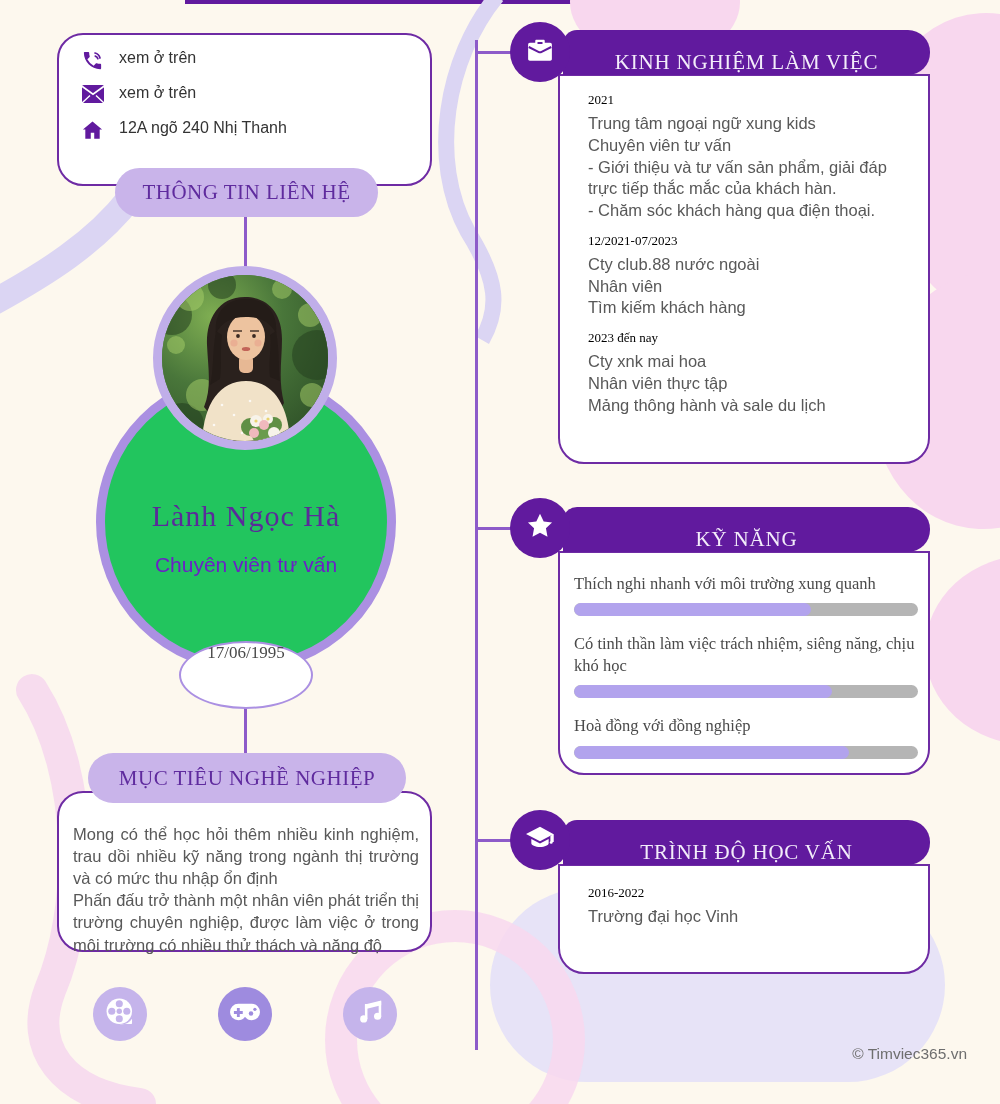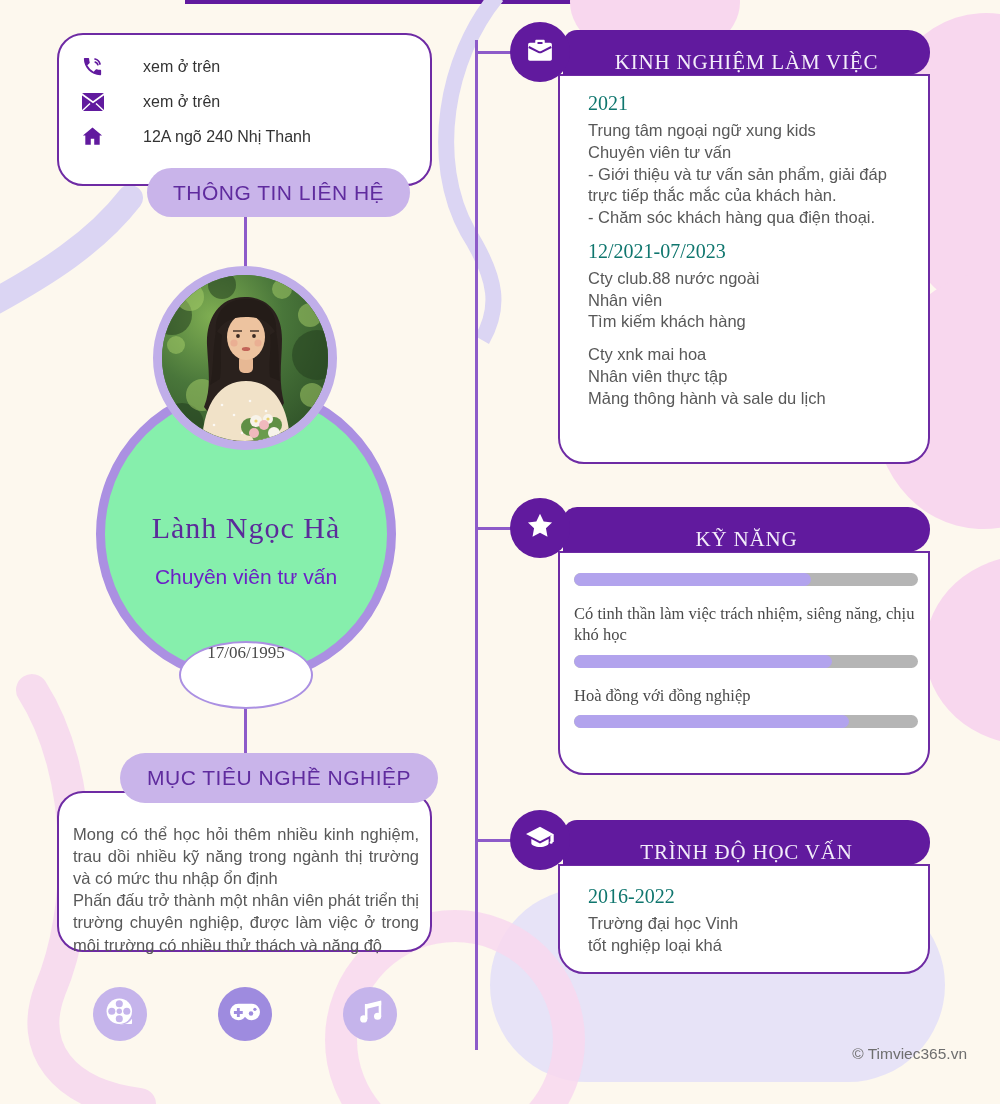--- a/index.html
+++ b/index.html
@@ -37,32 +37,32 @@
   .vline1{left:244px;top:214px;width:3px;height:54px;}
   .vline2{left:244px;top:706px;width:3px;height:52px;}
   .timeline{left:475px;top:40px;width:3px;height:1010px;}
   .stub{left:476px;width:36px;height:3px;}
   .stub-1{top:51px;} .stub-2{top:527px;} .stub-3{top:839px;}
 
   
   .outline-box{position:absolute;background:#fff;border:2px solid var(--purple-border);
     border-radius:26px;box-sizing:border-box;z-index:2;}
   .contact-box{left:57px;top:33px;width:375px;height:153px;padding:14px 0 0 20px;}
-  .c-row{display:flex;align-items:center;height:35px;gap:24px;}
+  .c-row{display:flex;align-items:flex-start;height:35px;}
   .c-icon{width:27px;margin-right:13px;color:var(--purple-dark);display:flex;justify-content:center;align-items:center;}
   .c-text{font-size:16px;color:var(--text-dark);}
 
   .pill{position:absolute;background:var(--lavender-pill);border-radius:26px;display:flex;
-    align-items:center;justify-content:center;font-family:Liberation Sans, sans-serif;
-    font-size:21px;color:var(--purple-heading);letter-spacing:.5px;z-index:3;margin-left:32px;}
+    align-items:center;justify-content:center;font-family:Liberation Serif, serif;
+    font-size:21px;color:var(--purple-heading);letter-spacing:.5px;z-index:3;}
   .contact-pill{left:115px;top:168px;width:263px;height:49px;}
   .objective-pill{left:88px;top:753px;width:318px;height:50px;}
 
-  .big-circle{position:absolute;left:96px;top:384px;width:282px;height:282px;border:9px solid var(--lavender-ring);
-    border-radius:50%;background:#86efac;z-index:2;box-sizing:content-box;}
+  .big-circle{position:absolute;left:96px;top:372px;width:282px;height:282px;border:9px solid var(--lavender-ring);
+    border-radius:50%;background:#22c55e;z-index:2;box-sizing:content-box;}
   .profile-name{position:absolute;top:118px;width:100%;text-align:center;
     font-family:"Liberation Serif","DejaVu Serif",serif;font-size:30px;letter-spacing:1px;color:#5b2b9a;}
   .profile-title{position:absolute;top:172px;width:100%;text-align:center;font-size:21px;color:var(--violet-title);}
   .photo-ring{position:absolute;left:153px;top:266px;width:166px;height:166px;border:9px solid var(--lavender-ring-light);
     border-radius:50%;overflow:hidden;background:#4a7a3a;z-index:3;box-sizing:content-box;}
   .date-oval{position:absolute;left:179px;top:641px;width:134px;height:68px;background:#fff;
     border:2px solid var(--lavender-ring);border-radius:50%;box-sizing:border-box;display:flex;
     justify-content:center;z-index:3;
     font-family:"Liberation Serif","DejaVu Serif",serif;font-size:17px;color:#4a4a4a;}
 
@@ -83,21 +83,21 @@
     font-family:"Liberation Serif","DejaVu Serif",serif;font-size:21px;letter-spacing:.8px;
     display:flex;align-items:flex-end;justify-content:center;z-index:3;}
   .bar-1{top:30px;} .bar-2{top:507px;} .bar-3{top:820px;}
   .sec-card{position:absolute;left:558px;width:372px;background:#fff;border:2px solid var(--purple-border);
     border-radius:0 0 26px 26px;box-sizing:border-box;z-index:2;overflow:hidden;}
   .card-1{top:74px;height:390px;padding:16px 12px 0 28px;}
   .card-2{top:551px;height:224px;padding:20px 10px 0 14px;}
   .card-3{top:864px;height:110px;padding:19px 12px 0 28px;}
 
   .xp-entry{margin-bottom:11px;}
-  .xp-period{font-family:"Liberation Serif","DejaVu Serif",serif;font-size:20px;color:#0f766e;margin-bottom:5px;}
+  .xp-period{font-family:"Liberation Serif","DejaVu Serif",serif;font-size:13px;color:#000000;margin-bottom:5px;}
   .xp-line{font-size:16.5px;color:var(--text-gray);line-height:1.32;}
 
   .skill-label{font-family:"Liberation Serif","DejaVu Serif",serif;font-size:16.5px;color:#4a4a4a;
     line-height:1.3;margin-bottom:9px;}
   .skill-track{height:13px;background:var(--track-gray);border-radius:7px;margin-bottom:17px;overflow:hidden;}
   .skill-fill{height:100%;background:var(--lavender-fill);border-radius:7px;}
 
   .footer{position:absolute;top:1045px;right:33px;font-size:15.5px;color:#6e6e6e;z-index:5;}
 </style>
 </head>
@@ -292,38 +292,40 @@
       <div class="xp-line">- Giới thiệu và tư vấn sản phẩm, giải đáp trực tiếp thắc mắc của khách hàn.</div>
       <div class="xp-line">- Chăm sóc khách hàng qua điện thoại.</div>
     </div>
     <div class="xp-entry">
       <div class="xp-period">12/2021-07/2023</div>
       <div class="xp-line">Cty club.88 nước ngoài</div>
       <div class="xp-line">Nhân viên</div>
       <div class="xp-line">Tìm kiếm khách hàng</div>
     </div>
     <div class="xp-entry">
+      <div class="xp-period">2023 đến nay</div>
       <div class="xp-line">Cty xnk mai hoa</div>
       <div class="xp-line">Nhân viên thực tập</div>
       <div class="xp-line">Mảng thông hành và sale du lịch</div>
     </div>
   </div>
 
   <div class="sec-bar bar-2">
     <span>KỸ NĂNG</span>
   </div>
   <div class="sec-circle circ-2">
     <span>
       <svg width="30" height="30" viewBox="0 0 24 24" fill="#fff">
         <path d="M12 2.2l2.95 6.1 6.7.9-4.9 4.65 1.25 6.65L12 17.3l-6 3.2 1.25-6.65-4.9-4.65 6.7-.9z"></path>
       </svg>
     </span>
   </div>
   <div class="sec-card card-2">
     <div>
+      <div class="skill-label">Thích nghi nhanh với môi trường xung quanh</div>
       <div class="skill-track">
         <div class="skill-fill" style="width: 69%;"></div>
       </div>
     </div>
     <div>
       <div class="skill-label">Có tinh thần làm việc trách nhiệm, siêng năng, chịu khó học</div>
       <div class="skill-track">
         <div class="skill-fill" style="width: 75%;"></div>
       </div>
     </div>
@@ -345,19 +347,18 @@
         <path d="M5.5 12.8V16c0 1.5 2.9 2.8 6.5 2.8s6.5-1.3 6.5-2.8v-3.2l-6.5 3.4-6.5-3.4z"></path>
         <path d="M20.4 10.3v4" stroke="#fff" stroke-width="1.2"></path>
         <circle cx="20.4" cy="15.3" r="1.1"></circle>
       </svg>
     </span>
   </div>
   <div class="sec-card card-3">
     <div class="xp-entry">
       <div class="xp-period">2016-2022</div>
       <div class="xp-line">Trường đại học Vinh</div>
-      <div class="xp-line">tốt nghiệp loại khá</div>
     </div>
   </div>
 
   <div class="footer">© Timviec365.vn</div>
 
 </div>
 
 </body></html>

